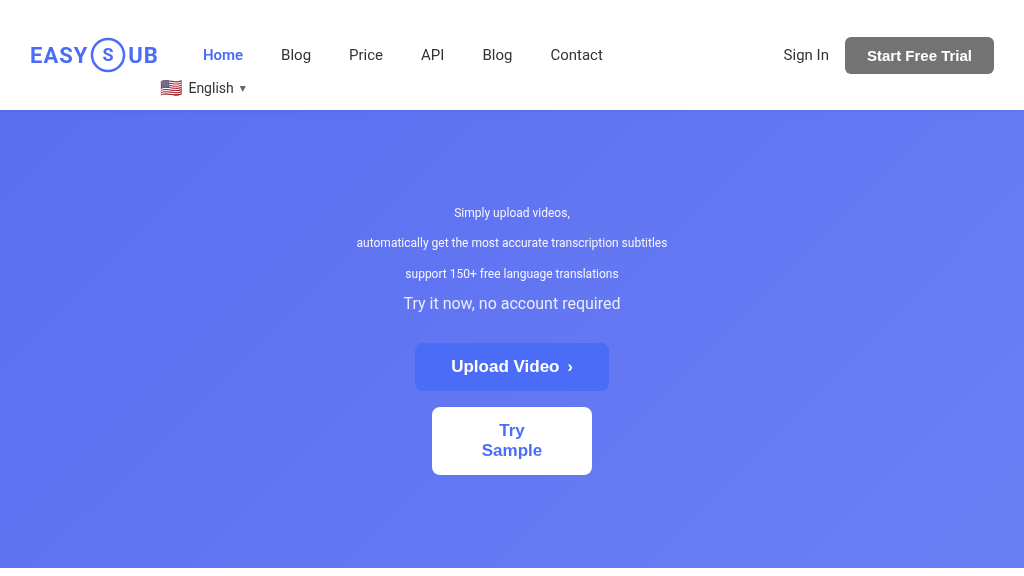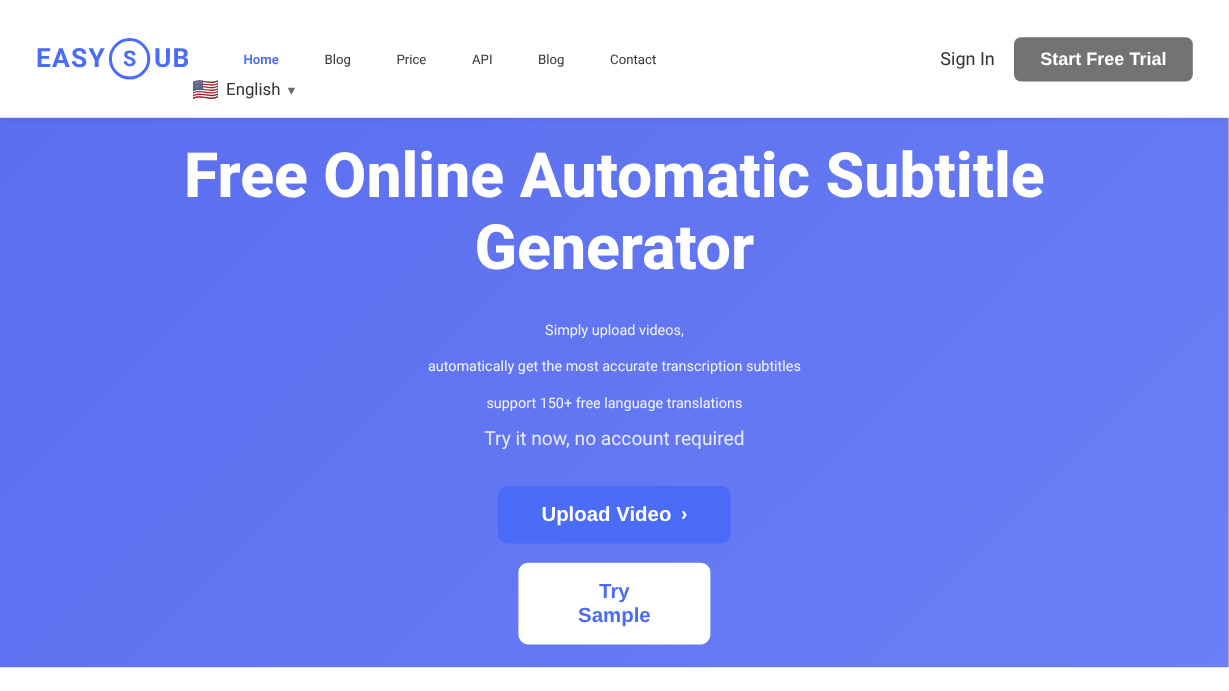--- a/index.html
+++ b/index.html
@@ -10,21 +10,21 @@
     body {
       font-family: -apple-system, BlinkMacSystemFont, 'Segoe UI', Roboto, sans-serif;
       width: 1024px;
       height: 576px;
       overflow: hidden;
     }
 
     
     .navbar {
       background: #ffffff;
-      height: 98px;
+      height: 110px;
       display: flex;
       align-items: center;
       padding: 4px 30px;
       box-shadow: 0 1px 4px rgba(0,0,0,0.08);
       position: relative;
     }
 
     .logo-container {
       display: flex;
       align-items: center;
@@ -47,21 +47,21 @@
 
     .nav-links {
       display: flex;
       align-items: center;
       gap: 10px;
       flex: 1;
     }
 
     .nav-link {
       padding: 6px 14px;
-      font-size: 11px;
+      font-size: 15px;
       color: #333;
       text-decoration: none;
       cursor: pointer;
     }
 
     .nav-link.active {
       color: #4a6cf7;
       font-weight: 600;
     }
 
@@ -214,21 +214,20 @@
   </div>
 
   <div class="language-selector">
     <span class="flag-emoji">🇺🇸</span>
     <span>English</span>
     <span class="chevron-down">▾</span>
   </div>
 </nav>
 
 <section class="hero">
-  <h1 class="hero-title">Free Online Automatic Subtitle Generator</h1>
 
   <p class="hero-subtitle">Simply upload videos,</p>
   <p class="hero-subtitle">automatically get the most accurate transcription subtitles</p>
   <p class="hero-subtitle">support 150+ free language translations</p>
 
   <p class="hero-tagline">Try it now, no account required</p>
 
   <div class="btn-group">
     <button class="upload-btn">
       <span>Upload Video</span>

